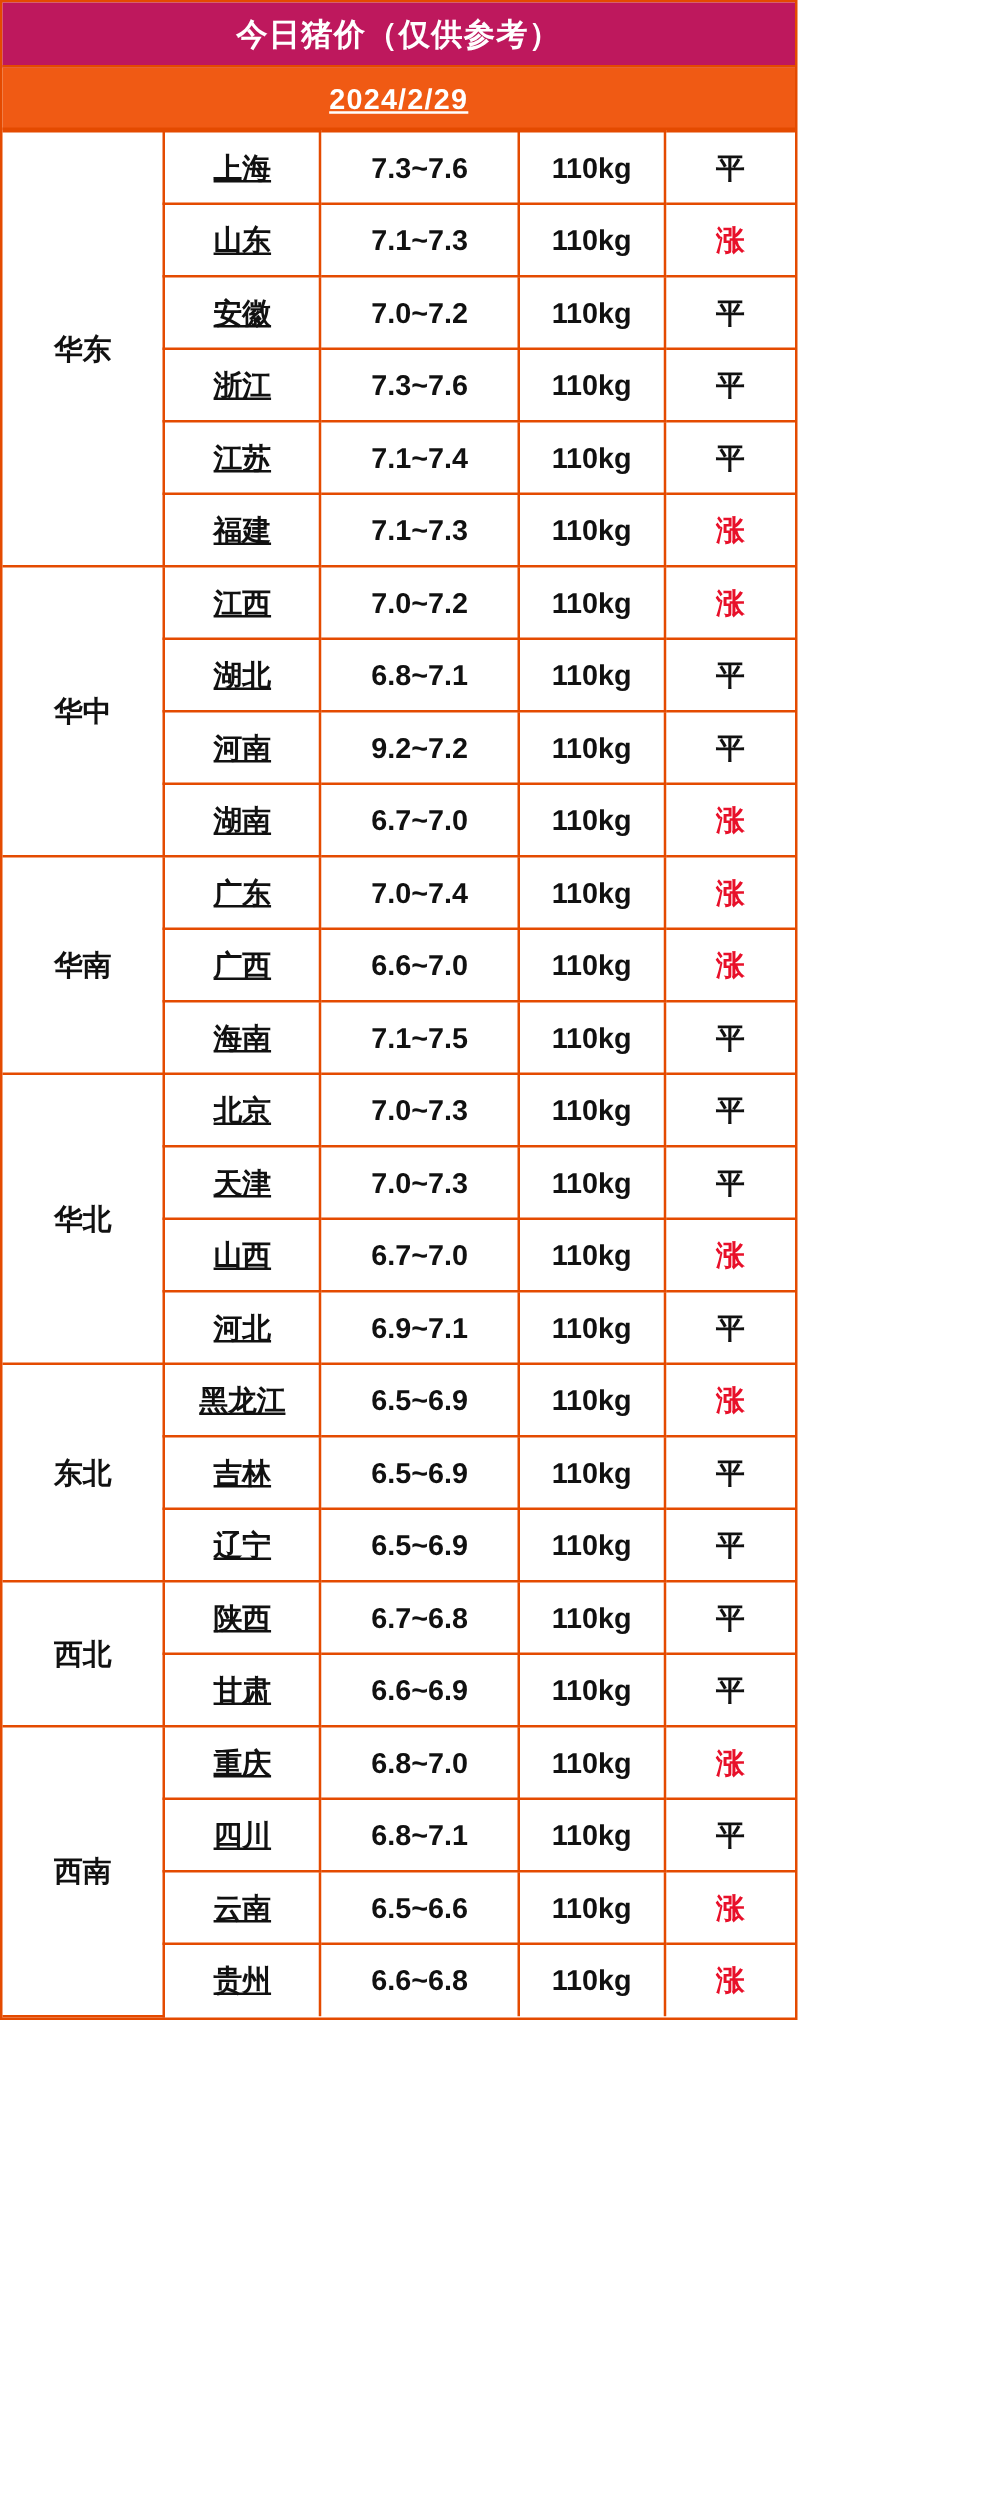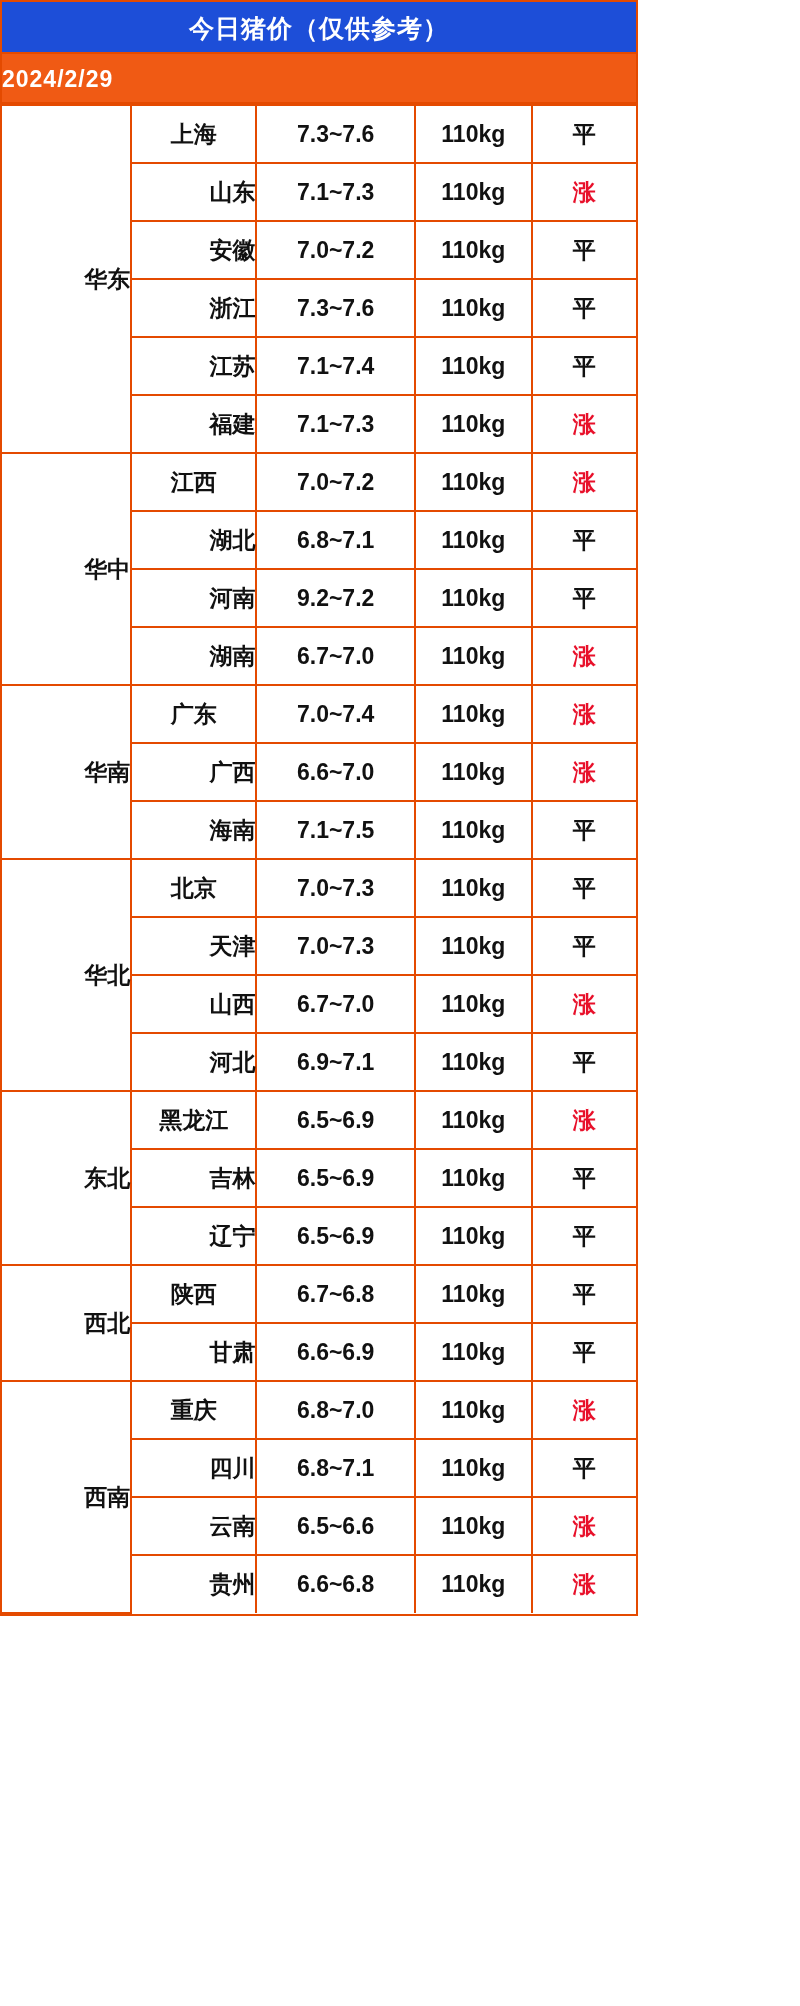--- a/index.html
+++ b/index.html
@@ -12,42 +12,43 @@
     font-family: "Liberation Sans", "DejaVu Sans", sans-serif;
   }
   .sheet {
     width: 638px;
     margin: 0;
     border: 2px solid #e44a00;
     box-sizing: border-box;
     background: #fff;
   }
   .title-bar {
-    background: #1d4ed8;
+    background: #be185d;
     color: #ffffff;
     text-align: center;
     font-weight: bold;
     font-size: 25px;
     line-height: 52px;
     height: 52px;
     letter-spacing: 1px;
     border-bottom: 2px solid #e44a00;
     box-sizing: border-box;
   }
   .date-bar {
     background: #f05a14;
     color: #ffffff;
-    text-align: left;
+    text-align: center;
     font-weight: bold;
     font-size: 23px;
     line-height: 50px;
     height: 50px;
     letter-spacing: 1px;
     border-bottom: 2px solid #e44a00;
     box-sizing: border-box;
+    text-decoration: underline;
   }
   table.price-table {
     border-collapse: collapse;
     width: 100%;
     table-layout: fixed;
   }
   table.price-table td {
     border: 2px solid #e44a00;
     height: 58px;
     text-align: center;
@@ -57,20 +58,21 @@
     font-size: 23px;
     padding: 0;
     box-sizing: border-box;
   }
   td.region {
     width: 124px;
     font-size: 24px;
   }
   td.province {
     width: 120px;
+    text-decoration: underline;
   }
   td.price {
     width: 152px;
     font-size: 23px;
   }
   td.weight {
     width: 112px;
     font-size: 22px;
   }
   td.trend {
@@ -79,21 +81,20 @@
   }
   td.trend.up {
     color: #e8102a;
   }
   td.trend.flat {
     color: #111111;
   }
   
   table.price-table tr td:first-child {
     border-left: none;
-    text-align: right;
   }
   table.price-table tr td:last-child {
     border-right: none;
   }
   table.price-table tr:last-child td {
     border-bottom: none;
   }
 </style>
 </head>
 <body>

